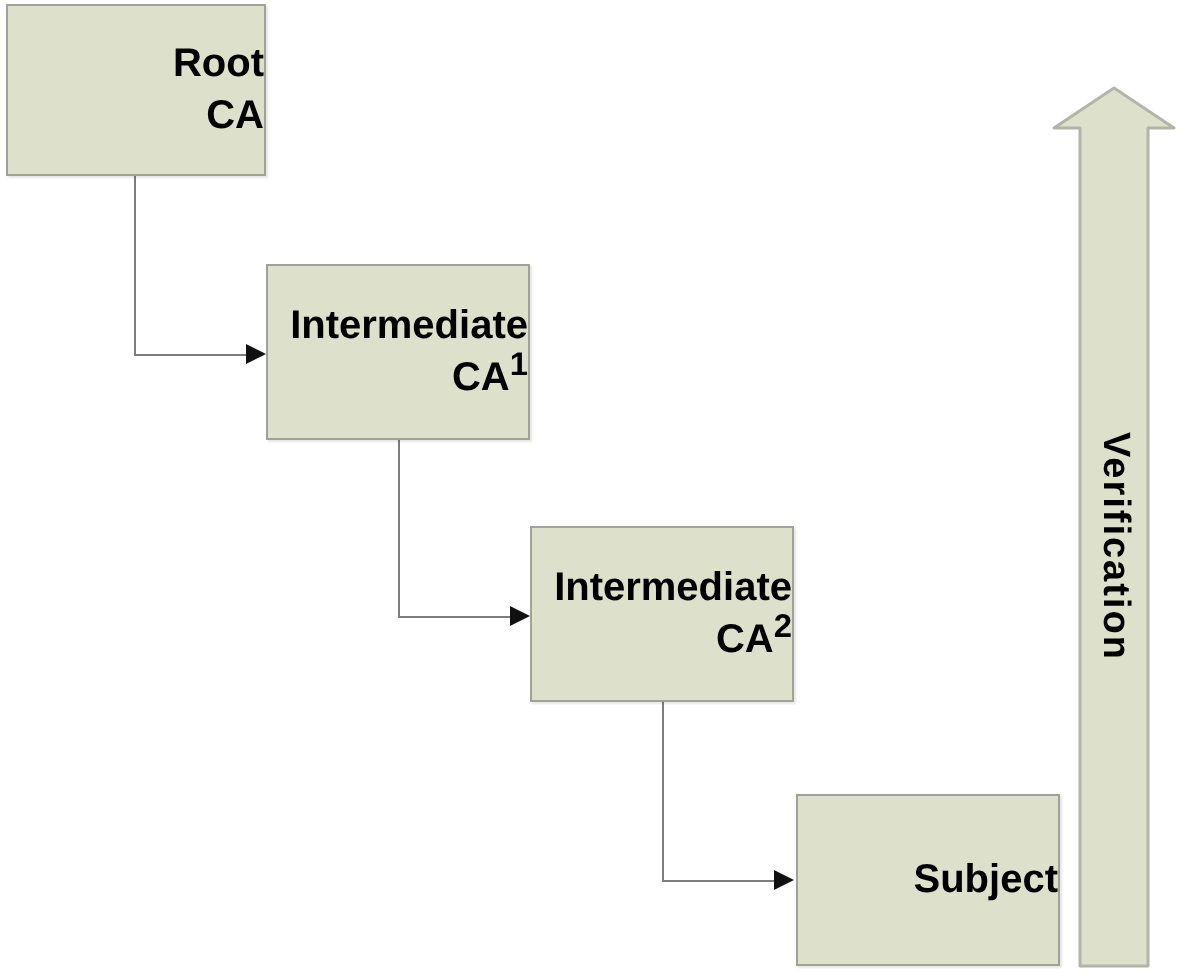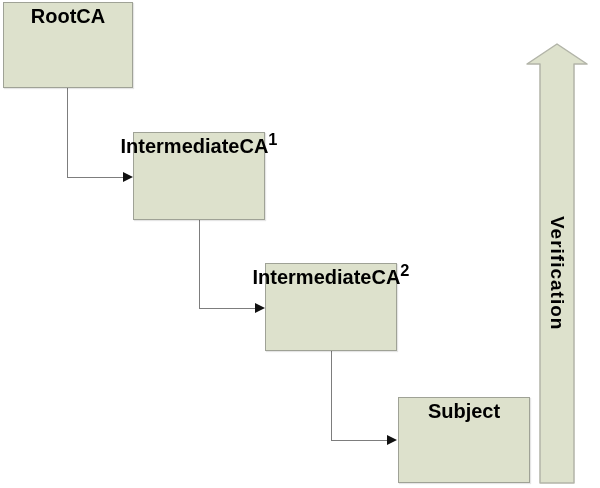--- a/index.html
+++ b/index.html
@@ -17,23 +17,23 @@
     height: 488px;
     background: #ffffff;
   }
   .node {
     position: absolute;
     background: #dde1cc;
     border: 1.5px solid #9fa296;
     box-shadow: 1px 1px 1px rgba(0,0,0,0.10);
     box-sizing: border-box;
     display: flex;
-    flex-direction: row;
+    flex-direction: column;
     justify-content: center;
-    align-items: flex-start;
+    align-items: flex-end;
     text-align: center;
     color: #000000;
     font-weight: bold;
     font-size: 20px;
     line-height: 26px;
   }
   #node-root        { left: 3px;   top: 2px;   width: 130px; height: 86px; }
   #node-int1        { left: 133px; top: 132px; width: 132px; height: 88px; }
   #node-int2        { left: 265px; top: 263px; width: 132px; height: 88px; }
   #node-subject     { left: 398px; top: 397px; width: 132px; height: 86px; }

